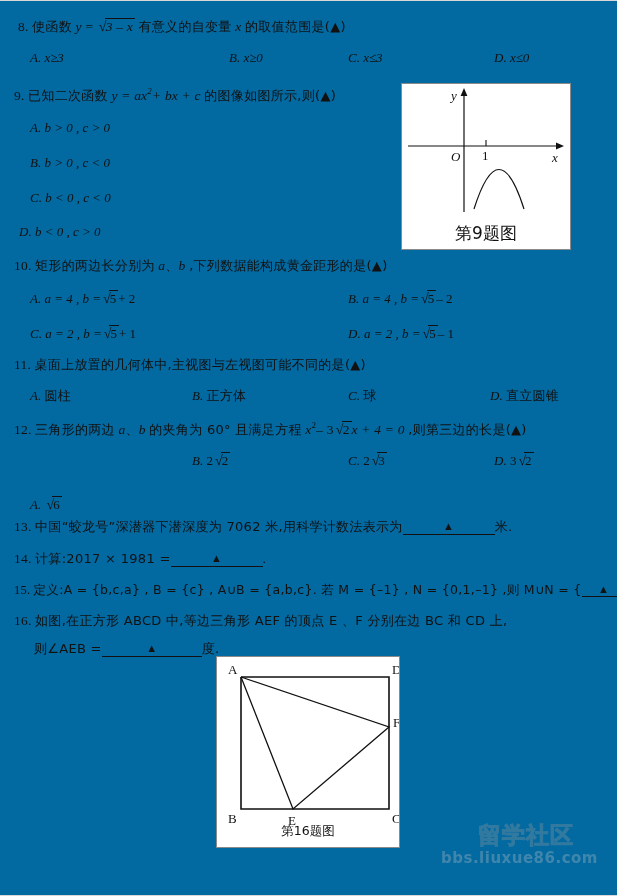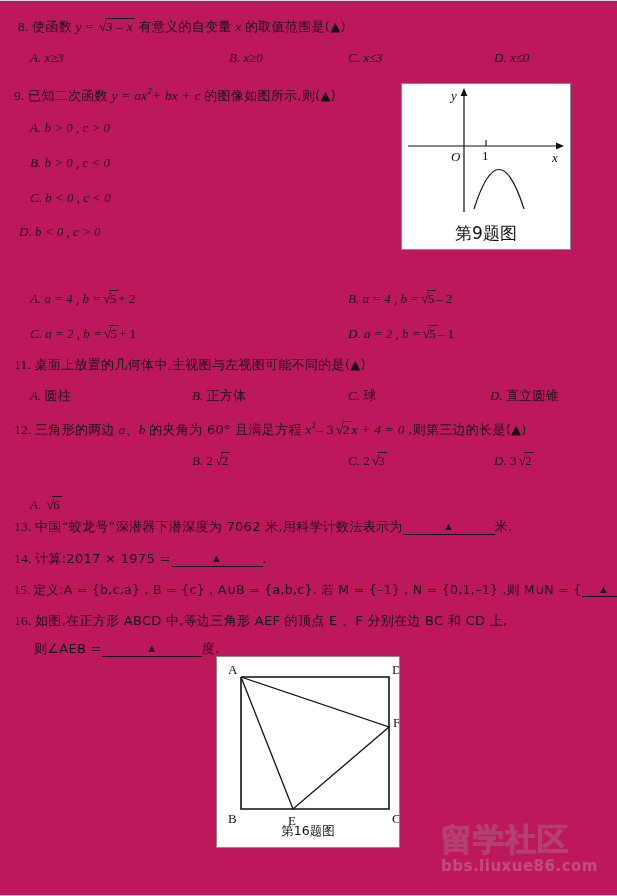--- a/index.html
+++ b/index.html
@@ -12,21 +12,21 @@
     height: 896px;
     position: relative;
     font-family: "Liberation Serif", "DejaVu Serif", serif;
     color: #111;
     overflow: hidden;
   }
   .page {
     position: relative;
     width: 617px;
     height: 896px;
-    background: #be185d;
+    background: #0369a1;
   }
   
   .q {
     position: absolute;
     font-size: 13.5px;
     line-height: 1.15;
     white-space: nowrap;
     letter-spacing: 0.2px;
   }
   .qnum { font-family: "Liberation Serif", serif; }
@@ -118,25 +118,26 @@
     bottom: 6px;
     width: 170px;
     height: 66px;
     opacity: 0.30;
     pointer-events: none;
     user-select: none;
   }
   .wm-main {
     font-family: "DejaVu Sans", "Liberation Sans", sans-serif;
     font-weight: bold;
-    font-size: 31px;
+    font-size: 23px;
     letter-spacing: 1px;
     color: #b9b9b9;
     -webkit-text-stroke: 1px #9e9e9e;
     line-height: 1;
+    text-align: center;
   }
   .wm-sub {
     font-family: "DejaVu Sans", "Liberation Sans", sans-serif;
     font-weight: bold;
     font-size: 15px;
     color: #c9c9c9;
     letter-spacing: 0.5px;
     margin-top: 2px;
   }
   .hr-top {
@@ -236,20 +237,26 @@
 
       <path d="M 72,125 Q 97,46 122,125" fill="none" stroke="#111" stroke-width="1.2"></path>
       <text class="svglbl" x="49" y="77">O</text>
       <text class="svglbl-up" x="80" y="76">1</text>
       <text class="svglbl" x="150" y="78">x</text>
       <text class="svglbl" x="49" y="16">y</text>
     </svg>
     <div class="figcap">第9题图</div>
   </div>
 
+  <div class="q" style="left:14px; top:258px;">
+    <span class="qnum">10.</span>
+    <span class="cn">矩形的两边长分别为</span>
+    <span class="mi">a</span><span class="cn">、</span><span class="mi">b</span>
+    <span class="cn">,下列数据能构成黄金距形的是(▲)</span>
+  </div>
 
   <div class="opt" style="left:30px; top:290px;">
     <span class="lbl">A.</span>
     <span class="mi">a = 4 , b =</span><span class="sqrt"><span class="rad">√</span><span class="body">5</span></span><span>+ 2</span>
   </div>
   <div class="opt" style="left:348px; top:290px;">
     <span class="lbl">B.</span>
     <span class="mi">a = 4 , b =</span><span class="sqrt"><span class="rad">√</span><span class="body">5</span></span><span>– 2</span>
   </div>
   <div class="opt" style="left:30px; top:325px;">
@@ -311,21 +318,21 @@
 
   <div class="sect-title" style="left:14px; top:486px;"></div>
 
   <div class="q" style="left:14px; top:519px;">
     <span class="qnum">13.</span>
     <span class="cn">中国“蛟龙号”深潜器下潜深度为 7062 米,用科学计数法表示为</span><span class="blank" style="width:92px;"><span class="tri">▲</span></span><span class="cn">米.</span>
   </div>
 
   <div class="q" style="left:14px; top:551px;">
     <span class="qnum">14.</span>
-    <span class="cn">计算:2017 × 1975 =</span><span class="blank" style="width:92px;"><span class="tri">▲</span></span><span>.</span>
+    <span class="cn">计算:2017 × 1981 =</span><span class="blank" style="width:92px;"><span class="tri">▲</span></span><span>.</span>
   </div>
 
   <div class="q" style="left:14px; top:583px; font-size:12.5px;">
     <span class="qnum">15.</span>
     <span class="cn" style="font-size:12.5px;">定义:A = {b,c,a} , B = {c} , A∪B = {a,b,c}. 若 M = {–1} , N = {0,1,–1} ,则 M∪N = {</span><span class="blank" style="width:44px;"><span class="tri">▲</span></span>
   </div>
 
   <div class="q" style="left:14px; top:613px;">
     <span class="qnum">16.</span>
     <span class="cn">如图,在正方形 ABCD 中,等边三角形 AEF 的顶点 E 、F 分别在边 BC 和 CD 上,</span>

